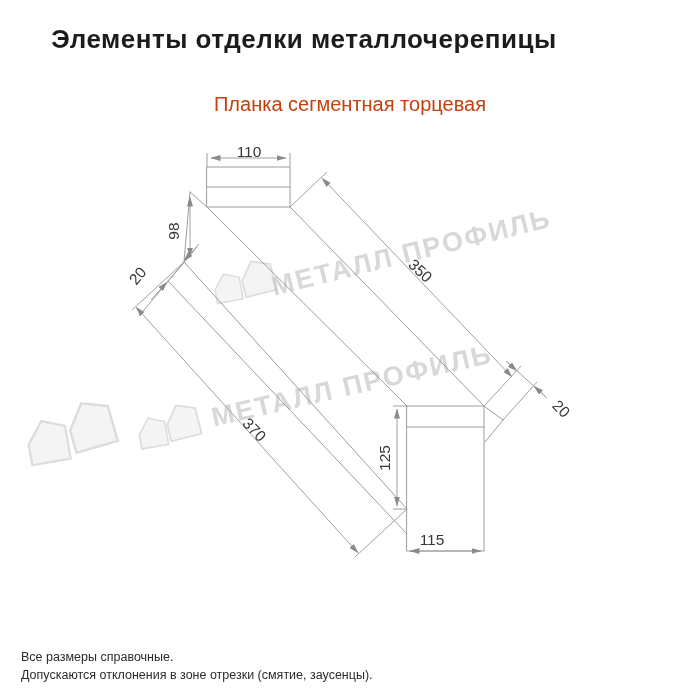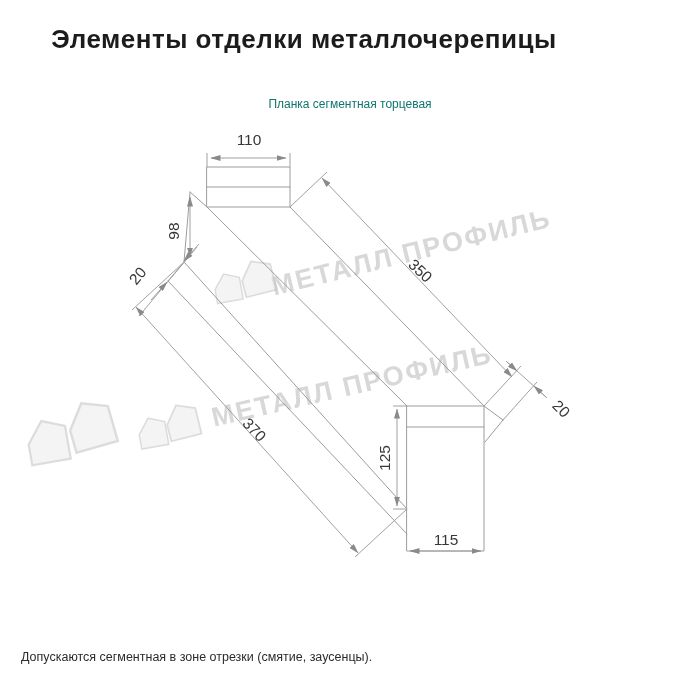--- a/index.html
+++ b/index.html
@@ -6,34 +6,34 @@
   body{
     width:700px;height:700px;position:relative;background:#ffffff;overflow:hidden;
     font-family:"Liberation Sans", sans-serif;
   }
   .page-title{
     position:absolute;left:0;top:24px;width:608px;text-align:center;
     font-size:26px;font-weight:bold;color:#1c1c1c;letter-spacing:.5px;
   }
   .product-title{
     position:absolute;left:0;top:95px;width:700px;text-align:center;
-    font-size:12px;line-height:19px;color:#0f766e;
+    font-size:20px;line-height:19px;color:#c2410c;
   }
   .drawing-svg{position:absolute;left:0;top:0;width:700px;height:700px}
   .dim{
     position:absolute;font-size:15.5px;color:#383838;white-space:nowrap;
     transform:translate(-50%,-50%);
   }
-  #d110{left:249px;top:140px}
+  #d110{left:249px;top:152px}
   #d98 {left:174px;top:231px;transform:translate(-50%,-50%) rotate(-90deg)}
   #d20L{left:138px;top:276px;transform:translate(-50%,-50%) rotate(-50deg)}
   #d350{left:420px;top:271px;transform:translate(-50%,-50%) rotate(43deg)}
   #d370{left:254px;top:430px;transform:translate(-50%,-50%) rotate(46deg)}
   #d125{left:385px;top:458px;transform:translate(-50%,-50%) rotate(-90deg)}
-  #d115{left:446px;top:540px}
+  #d115{left:432px;top:540px}
   #d20R{left:561px;top:409px;transform:translate(-50%,-50%) rotate(45deg)}
   .wm{
     position:absolute;font-weight:bold;font-size:27px;letter-spacing:2px;
     color:rgba(178,178,178,.5);white-space:nowrap;transform-origin:left center;
     text-shadow:0 1px 0 rgba(255,255,255,.65);
   }
   #wm1{left:272px;top:272px;transform:rotate(-14deg)}
   #wm2{left:212px;top:403px;transform:rotate(-13deg)}
   .footnotes{position:absolute;left:21px;top:648px;font-size:12.5px;line-height:18px;color:#2b2b2b}
 </style>
@@ -122,14 +122,15 @@
 <span class="dim" id="d110">110</span>
 <span class="dim" id="d98">98</span>
 <span class="dim" id="d20L">20</span>
 <span class="dim" id="d350">350</span>
 <span class="dim" id="d370">370</span>
 <span class="dim" id="d125">125</span>
 <span class="dim" id="d115">115</span>
 <span class="dim" id="d20R">20</span>
 
 <div class="footnotes">
-  <div>Допускаются сегментная в зоне отрезки (смятие, заусенцы).</div>
+  <div>Все размеры справочные.</div>
+  <div>Допускаются отклонения в зоне отрезки (смятие, заусенцы).</div>
 </div>
 
 </body></html>

